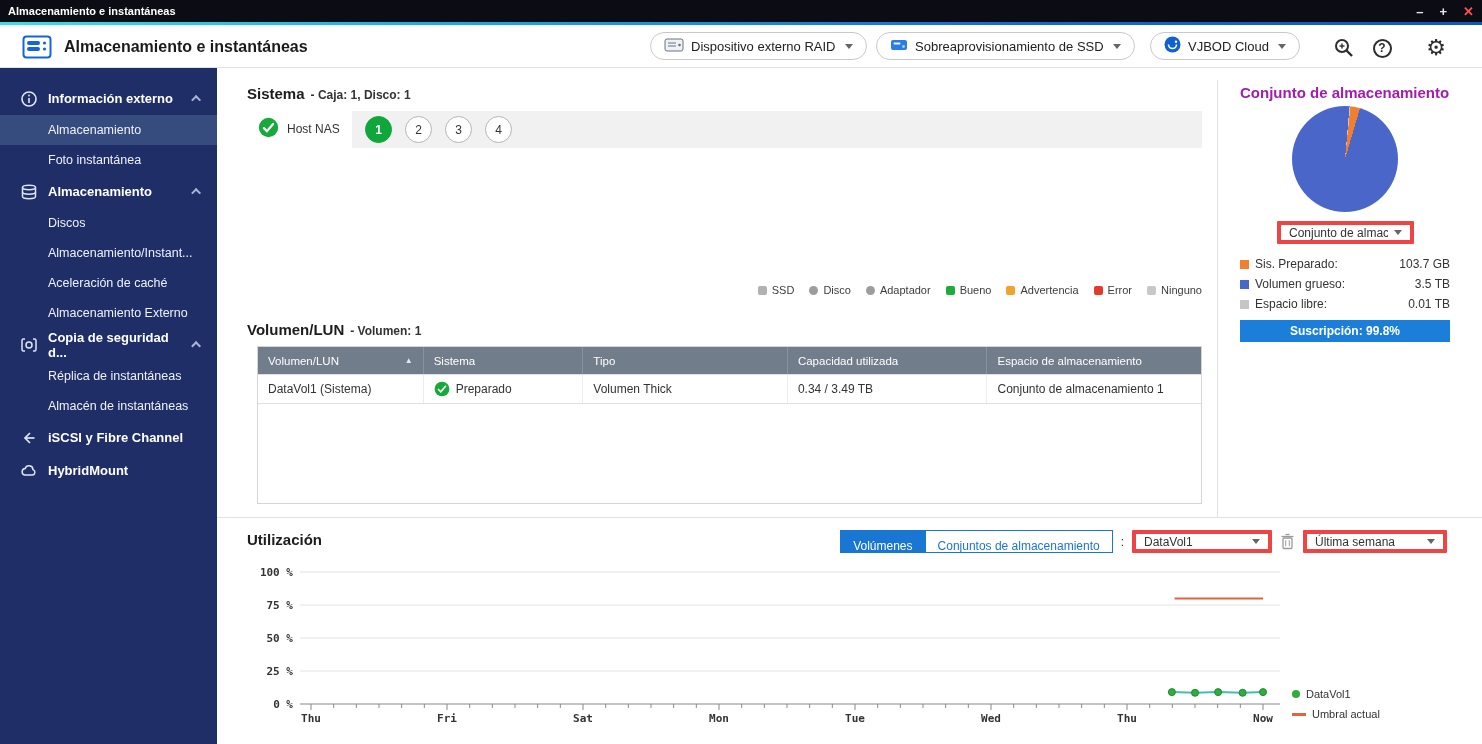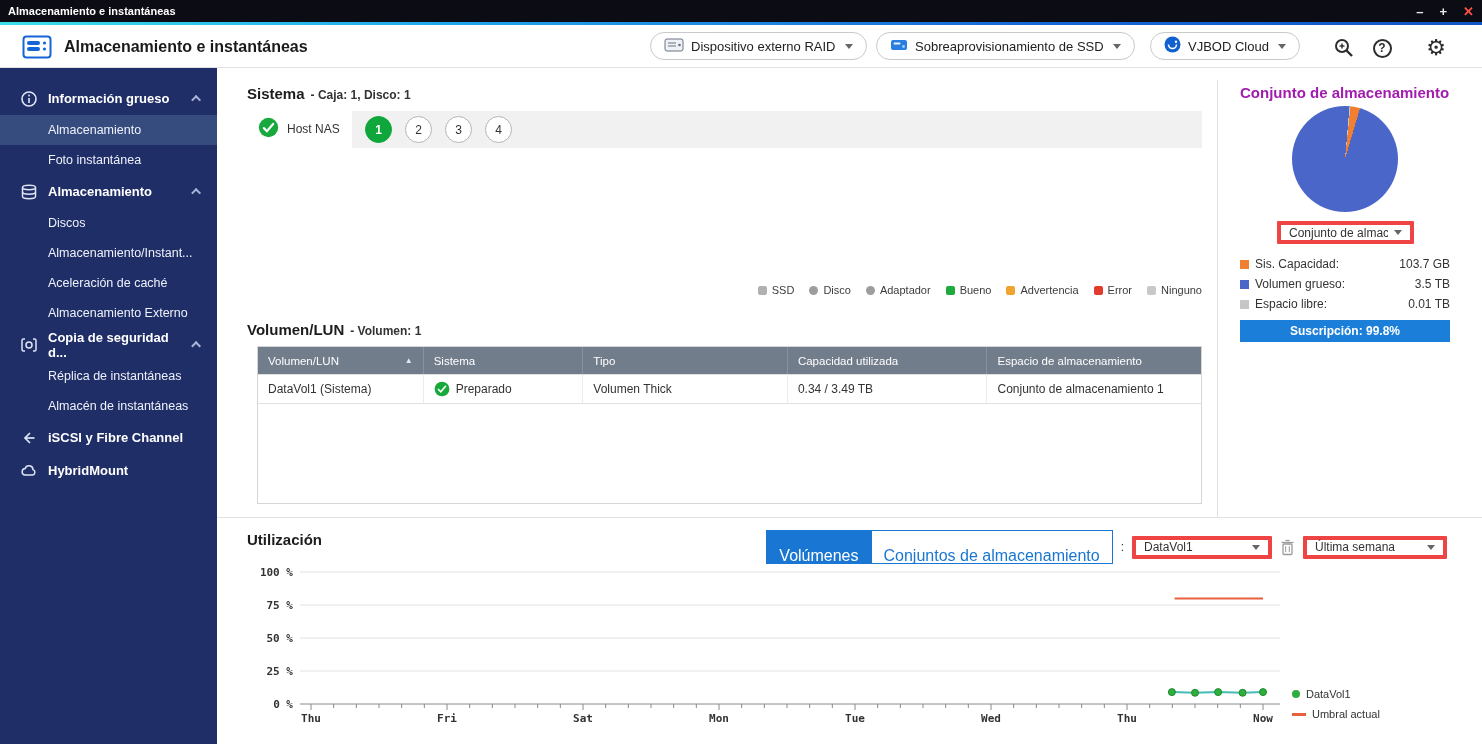--- a/index.html
+++ b/index.html
@@ -77,21 +77,21 @@
   .td.c2,.td.c3,.td.c4,.td.c5{border-left:1px solid #ececec}
   .sort{margin-left:auto;font-size:8px;color:#e3e7ee}
   .tbody-empty{height:100px;border-top:1px solid #e0e0e0}
 
   
   .util-section{position:absolute;left:217px;top:517px;width:1265px;height:227px;
                 border-top:1px solid #e2e2e2;background:#fff}
   .util-title{position:absolute;left:30px;top:13px;font-size:15px;font-weight:bold;color:#1c1c1c}
   .util-controls{position:absolute;right:35px;top:12px;display:flex;align-items:center;gap:8px}
   .seg{display:flex}
-  .seg-btn{height:23px;padding:16px 12px;font-size:16px;background:#fff;color:#1976d2;
+  .seg-btn{height:23px;padding:8px 12px;font-size:12px;background:#fff;color:#1976d2;
            border:1px solid #1976d2;cursor:pointer;font-family:inherit}
   .seg-btn.active{background:#1976d2;color:#fff}
   .seg-btn + .seg-btn{border-left:none}
   .colon{font-size:12px;color:#333}
   .select{display:flex;align-items:center;justify-content:space-between;gap:6px;height:23px;
           padding:0 8px;border:4px solid #ef4444;border-radius:1px;background:#fff;
           font-size:12px;color:#333;cursor:pointer}
   .sel-vol{width:140px}
   .sel-period{width:144px}
   .trash{display:flex;align-items:center;cursor:pointer}
@@ -198,21 +198,21 @@
 
   <aside class="sidebar">
     <div class="side-section">
       <span class="sicon">
         <svg width="18" height="18" viewBox="0 0 18 18">
             <circle cx="9" cy="9" r="7" fill="none" stroke="#dfe5f5" stroke-width="1.6"></circle>
             <rect x="8.2" y="8" width="1.6" height="5" fill="#dfe5f5"></rect>
             <rect x="8.2" y="4.6" width="1.6" height="1.8" fill="#dfe5f5"></rect>
           </svg>
       </span>
-      <span>Información grueso</span>
+      <span>Información externo</span>
       <span class="chev"></span>
     </div>
     <div class="side-item selected">Almacenamiento</div>
     <div class="side-item">Foto instantánea</div>
 
     <div class="side-section">
       <span class="sicon">
         <svg width="18" height="18" viewBox="0 0 18 18">
             <ellipse cx="9" cy="4.5" rx="6.5" ry="2.2" fill="none" stroke="#dfe5f5" stroke-width="1.5"></ellipse>
             <path d="M2.5 4.5v9c0 1.2 2.9 2.2 6.5 2.2s6.5-1 6.5-2.2v-9" fill="none" stroke="#dfe5f5" stroke-width="1.5"></path>
@@ -451,21 +451,21 @@
   <div class="pool-panel">
     <div class="pool-title">Conjunto de almacenamiento</div>
     <div class="pie" style="background: conic-gradient(from 6deg, rgb(240, 128, 48) 0%, rgb(240, 128, 48) 2.9%, rgb(74, 102, 201) 2.9%, rgb(74, 102, 201) 99.7%, rgb(198, 198, 198) 99.7%, rgb(198, 198, 198) 100%);"></div>
     <div class="select pool-select">
       <span class="trunc">Conjunto de almac</span>
         <span class="caret"></span>
     </div>
     <div class="pool-legend">
       <div class="pl-row">
         <i class="pm" style="background: rgb(240, 128, 48);"></i>
-        <span>Sis. Capacidad:</span>
+        <span>Sis. Preparado:</span>
         <span class="plv">103.7 GB</span>
       </div>
       <div class="pl-row">
         <i class="pm" style="background: rgb(74, 102, 201);"></i>
         <span>Volumen grueso:</span>
         <span class="plv">3.5 TB</span>
       </div>
       <div class="pl-row">
         <i class="pm" style="background: rgb(198, 198, 198);"></i>
         <span>Espacio libre:</span>

